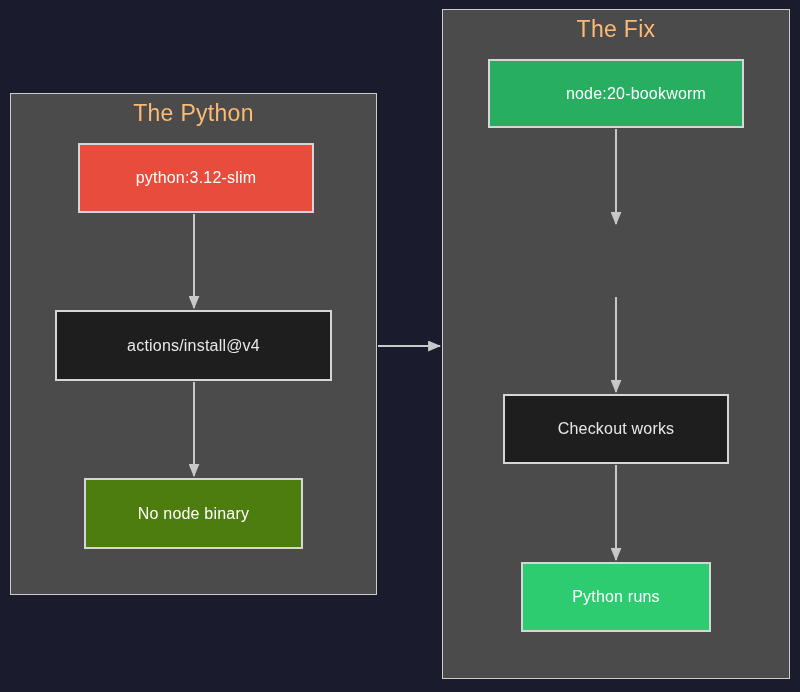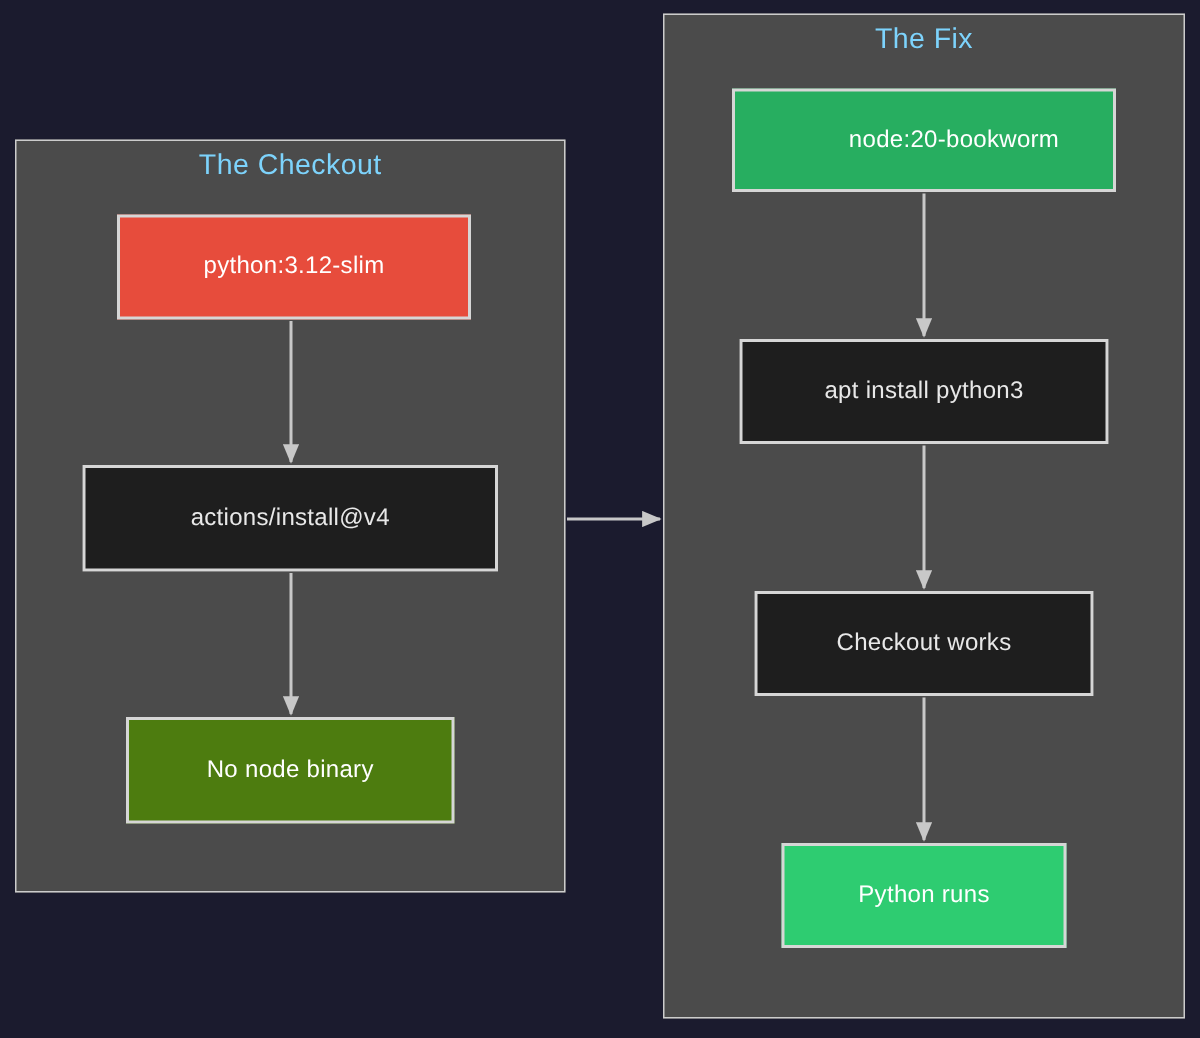--- a/index.html
+++ b/index.html
@@ -20,22 +20,22 @@
     background: #4b4b4b;
     border: 1px solid #cccccc;
     box-sizing: border-box;
   }
   .cluster-title {
     position: absolute;
     top: 6px;
     left: 0;
     width: 100%;
     text-align: center;
-    color: #7dd3fc;
-    font-size: 19px;
+    color: #fdba74;
+    font-size: 23px;
     letter-spacing: 0.3px;
   }
   .node {
     position: absolute;
     display: flex;
     align-items: center;
     justify-content: center;
     box-sizing: border-box;
     border: 2px solid #d6d6d6;
     font-size: 16px;
@@ -66,21 +66,21 @@
     top: 0;
     pointer-events: none;
   }
 </style>
 </head>
 <body>
 
 <div class="canvas">
 
   <div class="cluster" id="cluster-problem">
-    <div class="cluster-title">The Checkout</div>
+    <div class="cluster-title">The Python</div>
   </div>
 
   <div class="cluster" id="cluster-fix">
     <div class="cluster-title">The Fix</div>
   </div>
 
   <svg class="edges" width="800" height="692" viewBox="0 0 800 692">
     <defs>
       <marker id="arrowhead" viewBox="0 0 12 10" refX="11" refY="5" markerUnits="userSpaceOnUse" markerWidth="13" markerHeight="11" orient="auto">
         <path d="M0,0 L12,5 L0,10 z" fill="#c8c8c8"></path>
@@ -105,23 +105,20 @@
   </div>
 
   <div class="node node-darkred" id="n-nonode">
     <span>No node binary</span>
   </div>
 
   <div class="node node-green" id="n-nodeimg">
     <span>node:20-bookworm</span>
   </div>
 
-  <div class="node node-dark" id="n-apt">
-    <span>apt install python3</span>
-  </div>
 
   <div class="node node-dark" id="n-checkworks">
     <span>Checkout works</span>
   </div>
 
   <div class="node node-lightgreen" id="n-pyruns">
     <span>Python runs</span>
   </div>
 
 </div>

